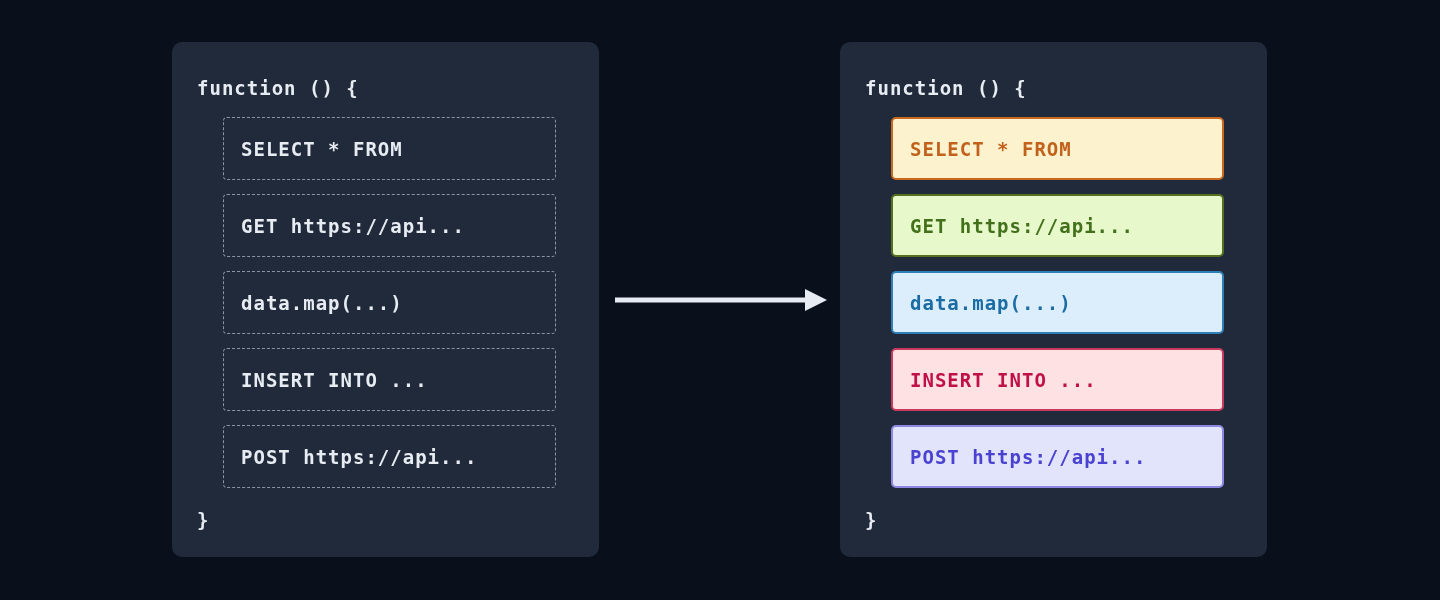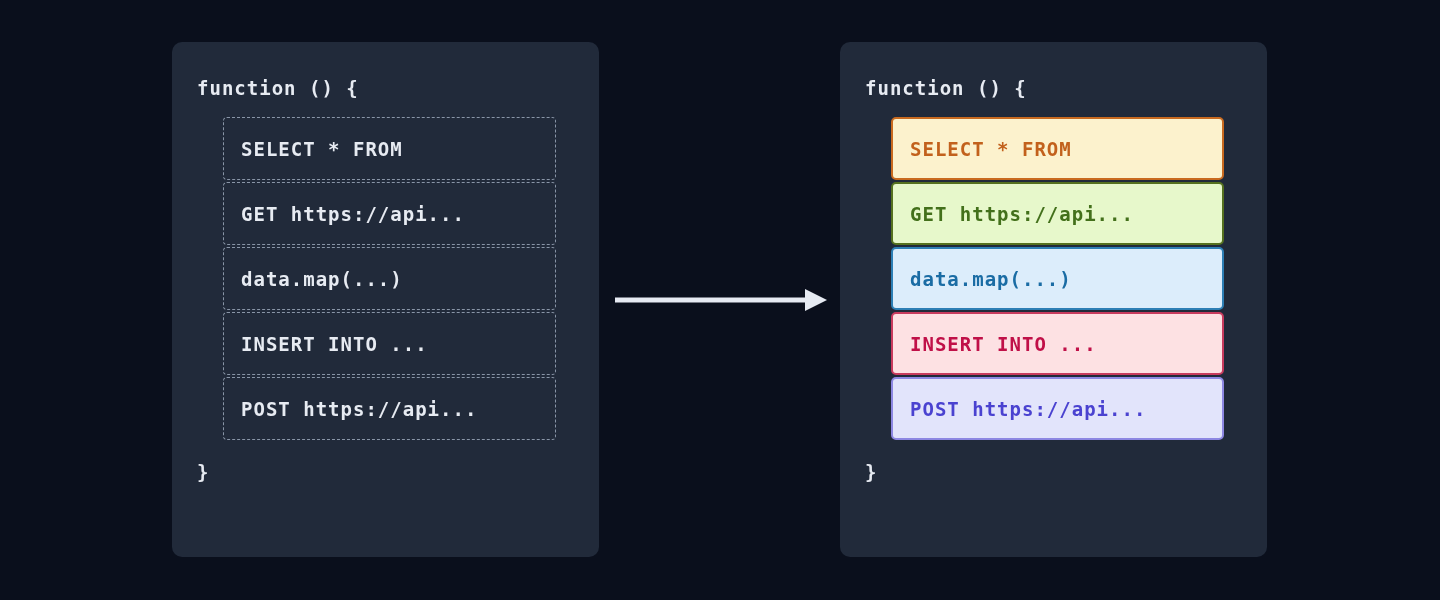--- a/index.html
+++ b/index.html
@@ -33,21 +33,21 @@
   .panel-left  { left: 172px; }
   .panel-right { left: 840px; }
   .fn-header, .fn-footer {
     line-height: 24px;
     white-space: pre;
   }
   .lines {
     margin: 17px 0 0 26px;
     display: flex;
     flex-direction: column;
-    gap: 2px;
+    gap: 14px;
   }
   .code-line {
     box-sizing: border-box;
     width: 333px;
     height: 63px;
     display: flex;
     align-items: center;
     padding-left: 17px;
     white-space: pre;
   }

